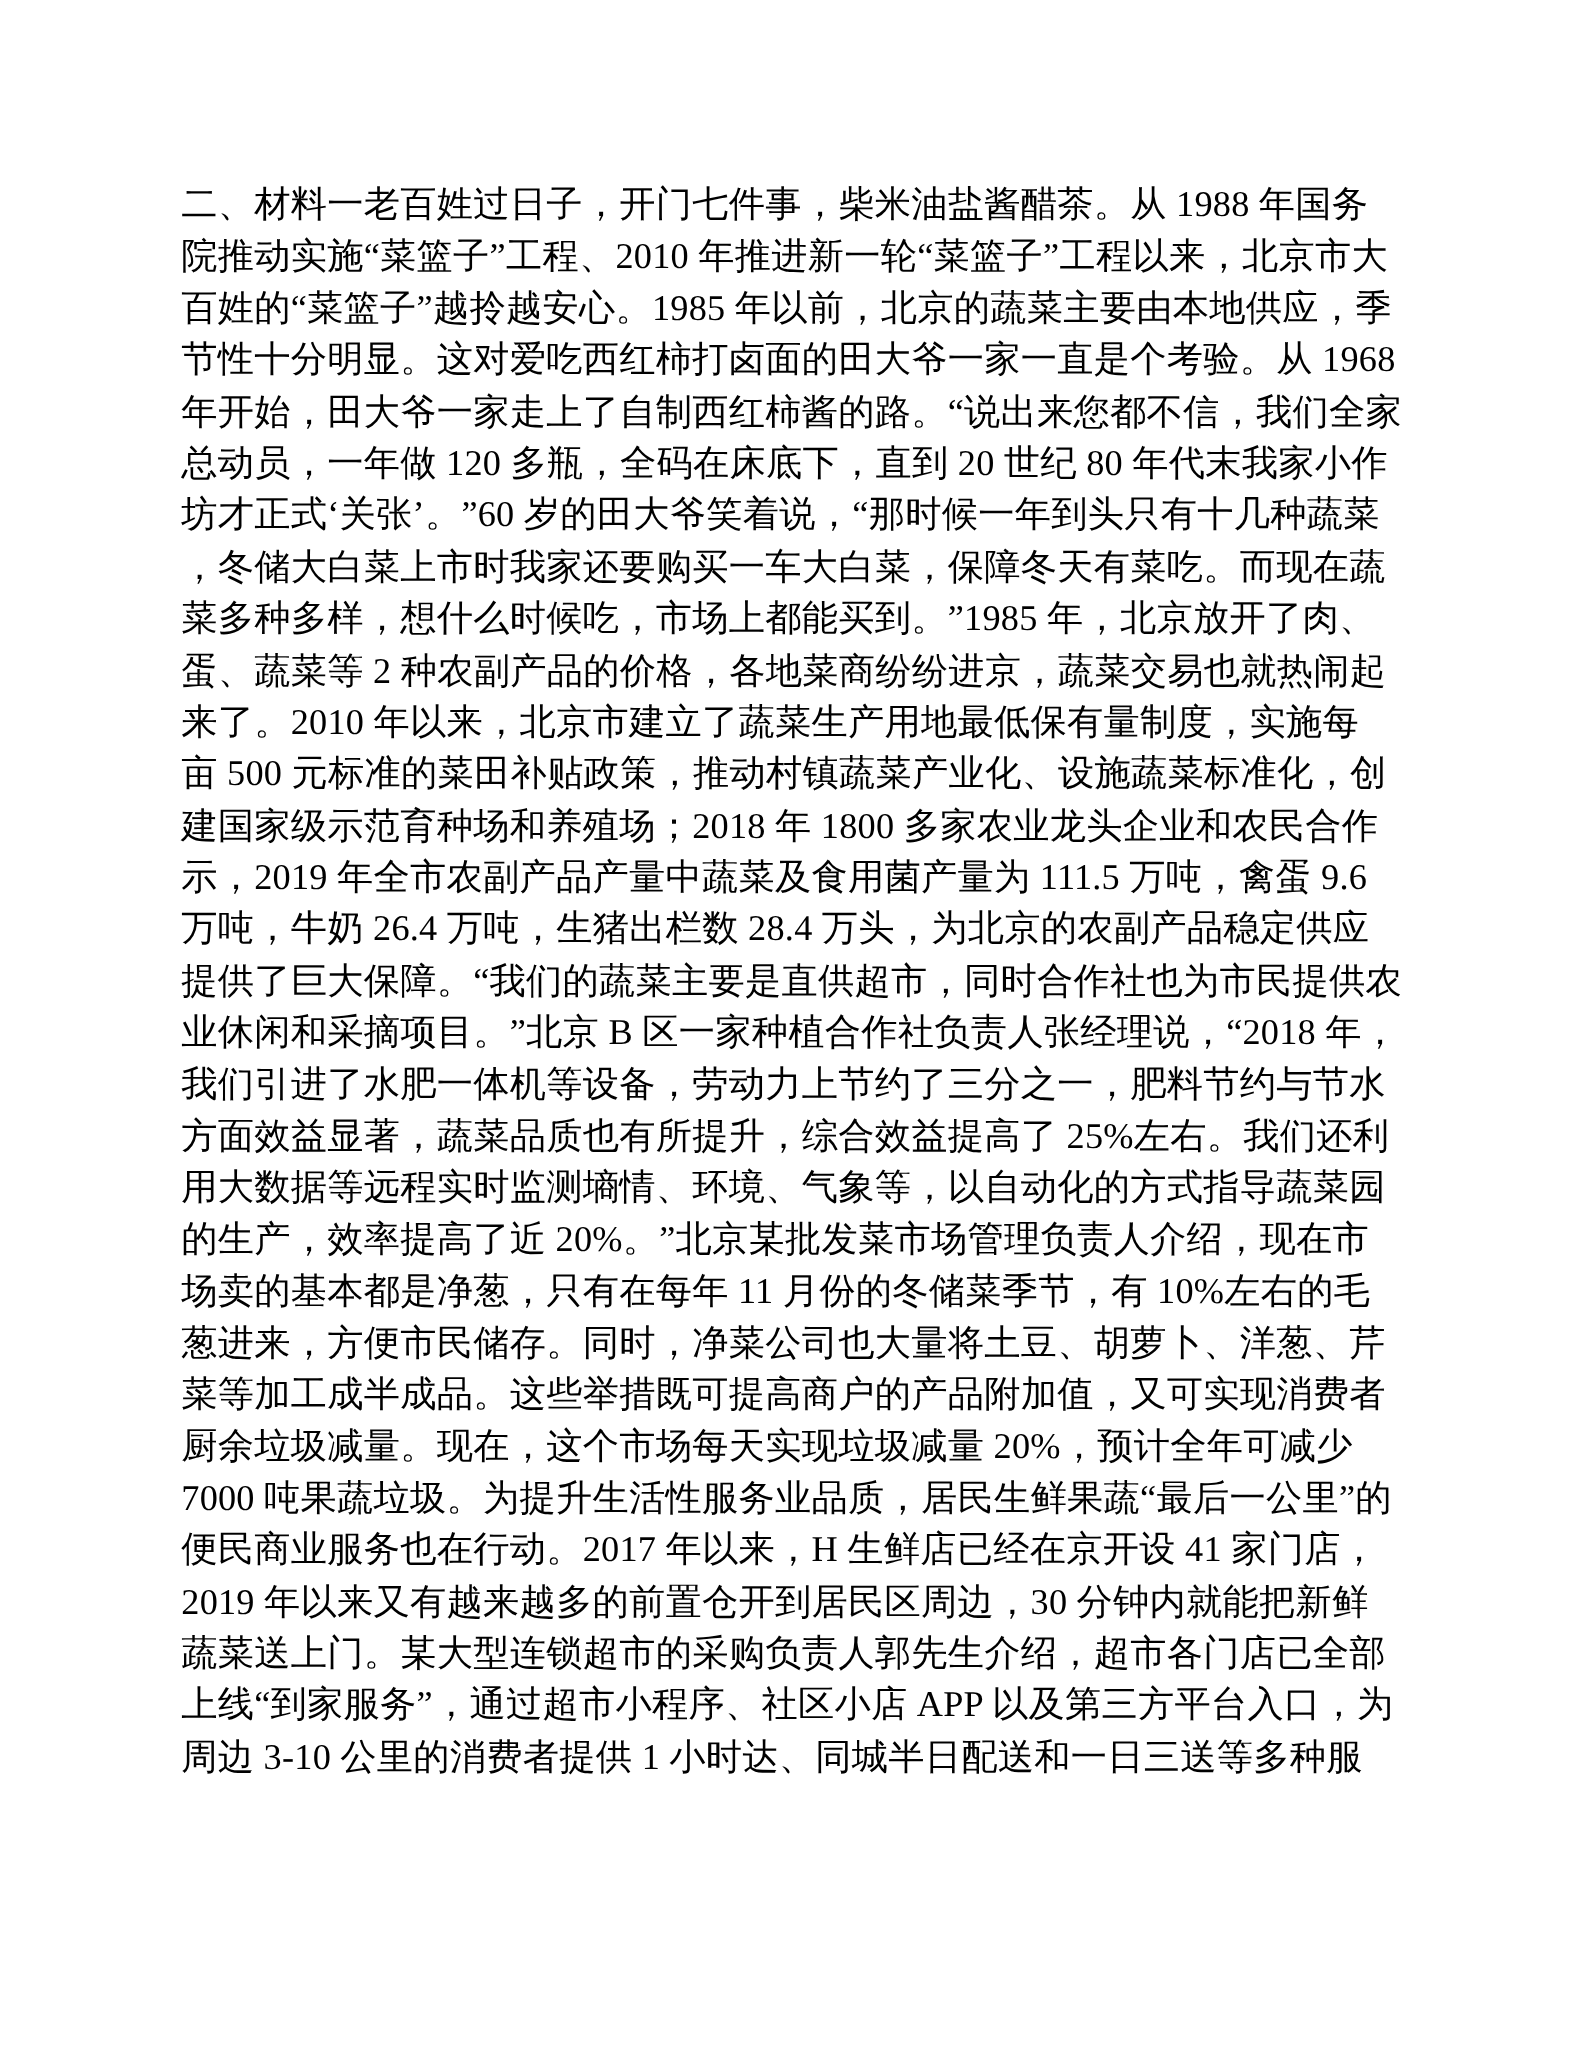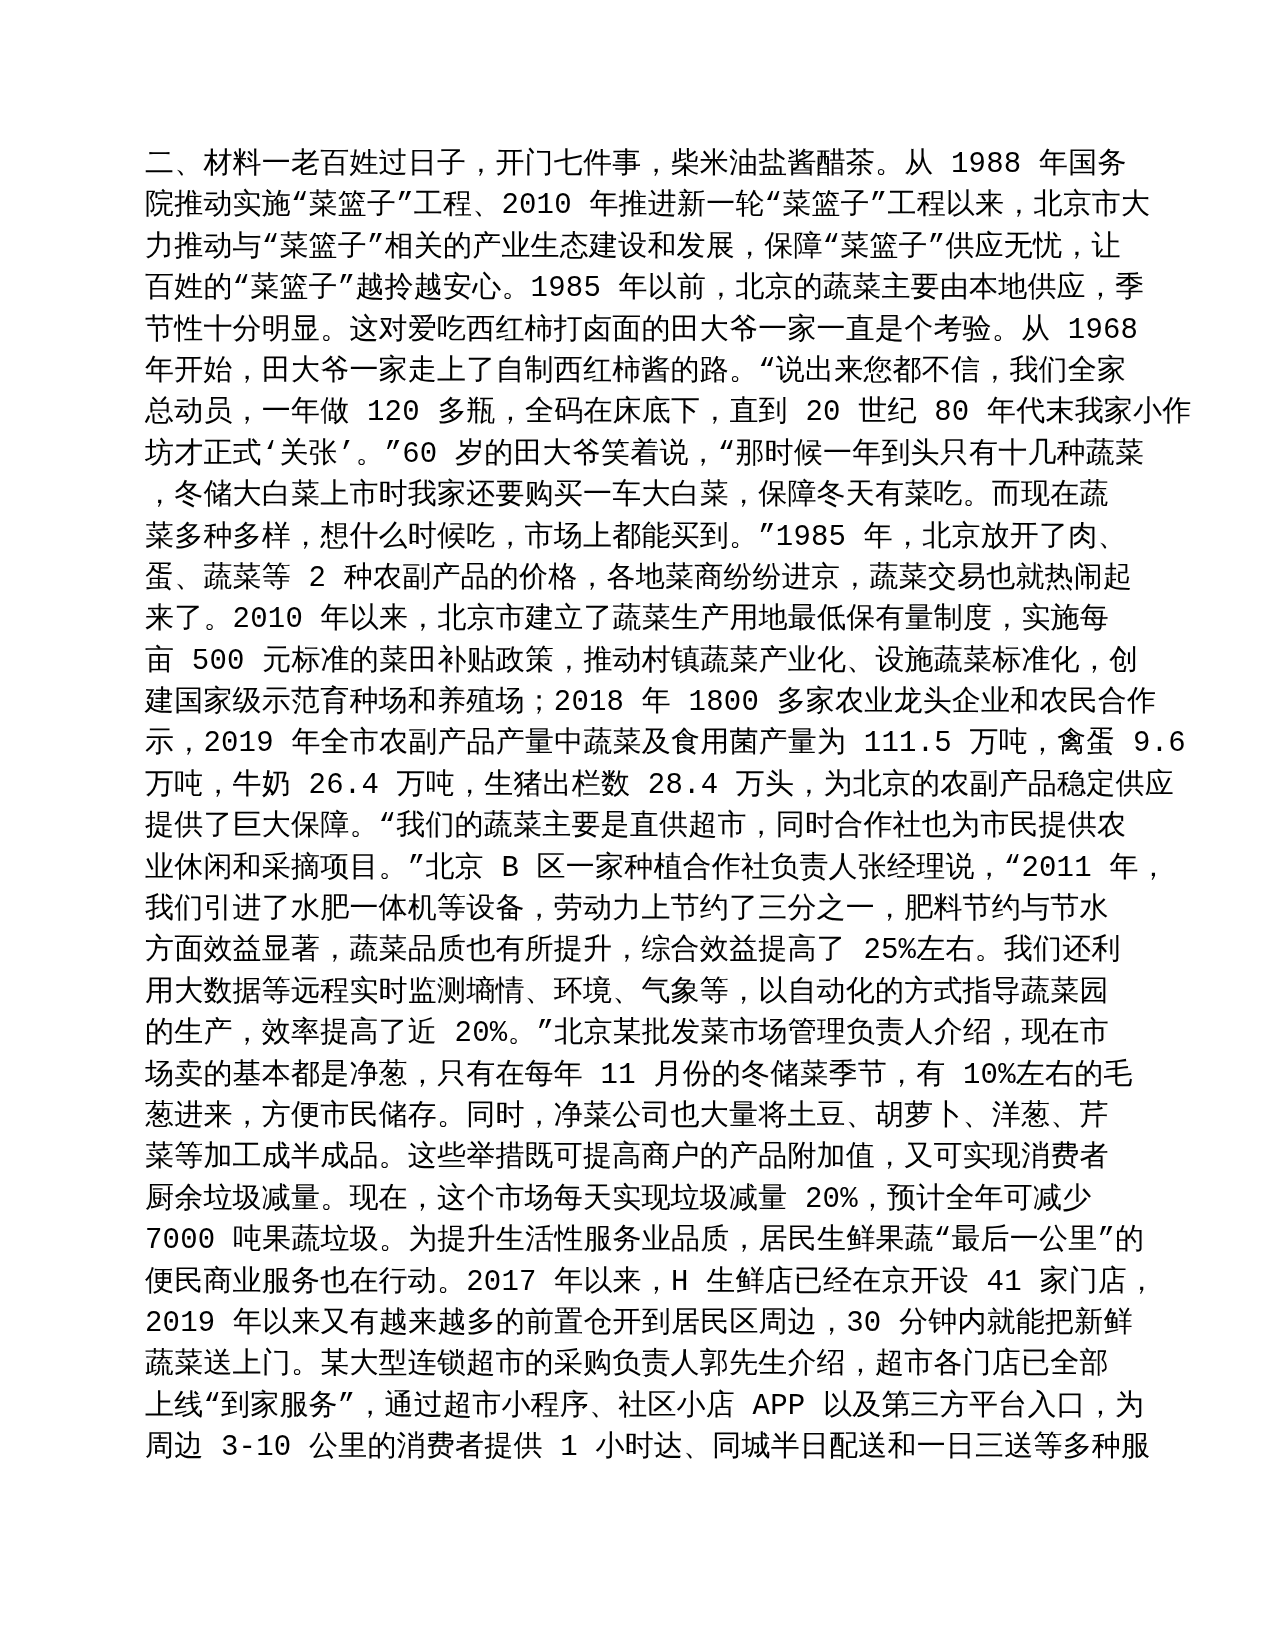--- a/index.html
+++ b/index.html
@@ -6,21 +6,21 @@
     margin: 0;
     padding: 0;
     background: #ffffff;
   }
   .page {
     position: relative;
     width: 1275px;
     height: 1650px;
     background: #ffffff;
     overflow: hidden;
-    font-family: Liberation Mono, monospace;
+    font-family: Liberation Serif, serif;
   }
   .text-block {
     position: absolute;
     left: 145px;
     top: 144px;
     width: 980px;
   }
   .text-line {
     font-size: 29px;
     line-height: 41.4px;
@@ -31,36 +31,35 @@
     font-weight: 400;
   }
 </style>
 </head>
 <body>
 
 <div class="page">
   <div class="text-block">
       <div class="text-line">二、材料一老百姓过日子，开门七件事，柴米油盐酱醋茶。从 1988 年国务</div>
       <div class="text-line">院推动实施“菜篮子”工程、2010 年推进新一轮“菜篮子”工程以来，北京市大</div>
-      <div class="text-line">力推动与“菜篮子”相关的产业生态建设和发展，保障“菜篮子”供应无忧，让</div>
       <div class="text-line">百姓的“菜篮子”越拎越安心。1985 年以前，北京的蔬菜主要由本地供应，季</div>
       <div class="text-line">节性十分明显。这对爱吃西红柿打卤面的田大爷一家一直是个考验。从 1968</div>
       <div class="text-line">年开始，田大爷一家走上了自制西红柿酱的路。“说出来您都不信，我们全家</div>
       <div class="text-line">总动员，一年做 120 多瓶，全码在床底下，直到 20 世纪 80 年代末我家小作</div>
       <div class="text-line">坊才正式‘关张’。”60 岁的田大爷笑着说，“那时候一年到头只有十几种蔬菜</div>
       <div class="text-line">，冬储大白菜上市时我家还要购买一车大白菜，保障冬天有菜吃。而现在蔬</div>
       <div class="text-line">菜多种多样，想什么时候吃，市场上都能买到。”1985 年，北京放开了肉、</div>
       <div class="text-line">蛋、蔬菜等 2 种农副产品的价格，各地菜商纷纷进京，蔬菜交易也就热闹起</div>
       <div class="text-line">来了。2010 年以来，北京市建立了蔬菜生产用地最低保有量制度，实施每</div>
       <div class="text-line">亩 500 元标准的菜田补贴政策，推动村镇蔬菜产业化、设施蔬菜标准化，创</div>
       <div class="text-line">建国家级示范育种场和养殖场；2018 年 1800 多家农业龙头企业和农民合作</div>
       <div class="text-line">示，2019 年全市农副产品产量中蔬菜及食用菌产量为 111.5 万吨，禽蛋 9.6</div>
       <div class="text-line">万吨，牛奶 26.4 万吨，生猪出栏数 28.4 万头，为北京的农副产品稳定供应</div>
       <div class="text-line">提供了巨大保障。“我们的蔬菜主要是直供超市，同时合作社也为市民提供农</div>
-      <div class="text-line">业休闲和采摘项目。”北京 B 区一家种植合作社负责人张经理说，“2011 年，</div>
+      <div class="text-line">业休闲和采摘项目。”北京 B 区一家种植合作社负责人张经理说，“2018 年，</div>
       <div class="text-line">我们引进了水肥一体机等设备，劳动力上节约了三分之一，肥料节约与节水</div>
       <div class="text-line">方面效益显著，蔬菜品质也有所提升，综合效益提高了 25%左右。我们还利</div>
       <div class="text-line">用大数据等远程实时监测墒情、环境、气象等，以自动化的方式指导蔬菜园</div>
       <div class="text-line">的生产，效率提高了近 20%。”北京某批发菜市场管理负责人介绍，现在市</div>
       <div class="text-line">场卖的基本都是净葱，只有在每年 11 月份的冬储菜季节，有 10%左右的毛</div>
       <div class="text-line">葱进来，方便市民储存。同时，净菜公司也大量将土豆、胡萝卜、洋葱、芹</div>
       <div class="text-line">菜等加工成半成品。这些举措既可提高商户的产品附加值，又可实现消费者</div>
       <div class="text-line">厨余垃圾减量。现在，这个市场每天实现垃圾减量 20%，预计全年可减少</div>
       <div class="text-line">7000 吨果蔬垃圾。为提升生活性服务业品质，居民生鲜果蔬“最后一公里”的</div>
       <div class="text-line">便民商业服务也在行动。2017 年以来，H 生鲜店已经在京开设 41 家门店，</div>

